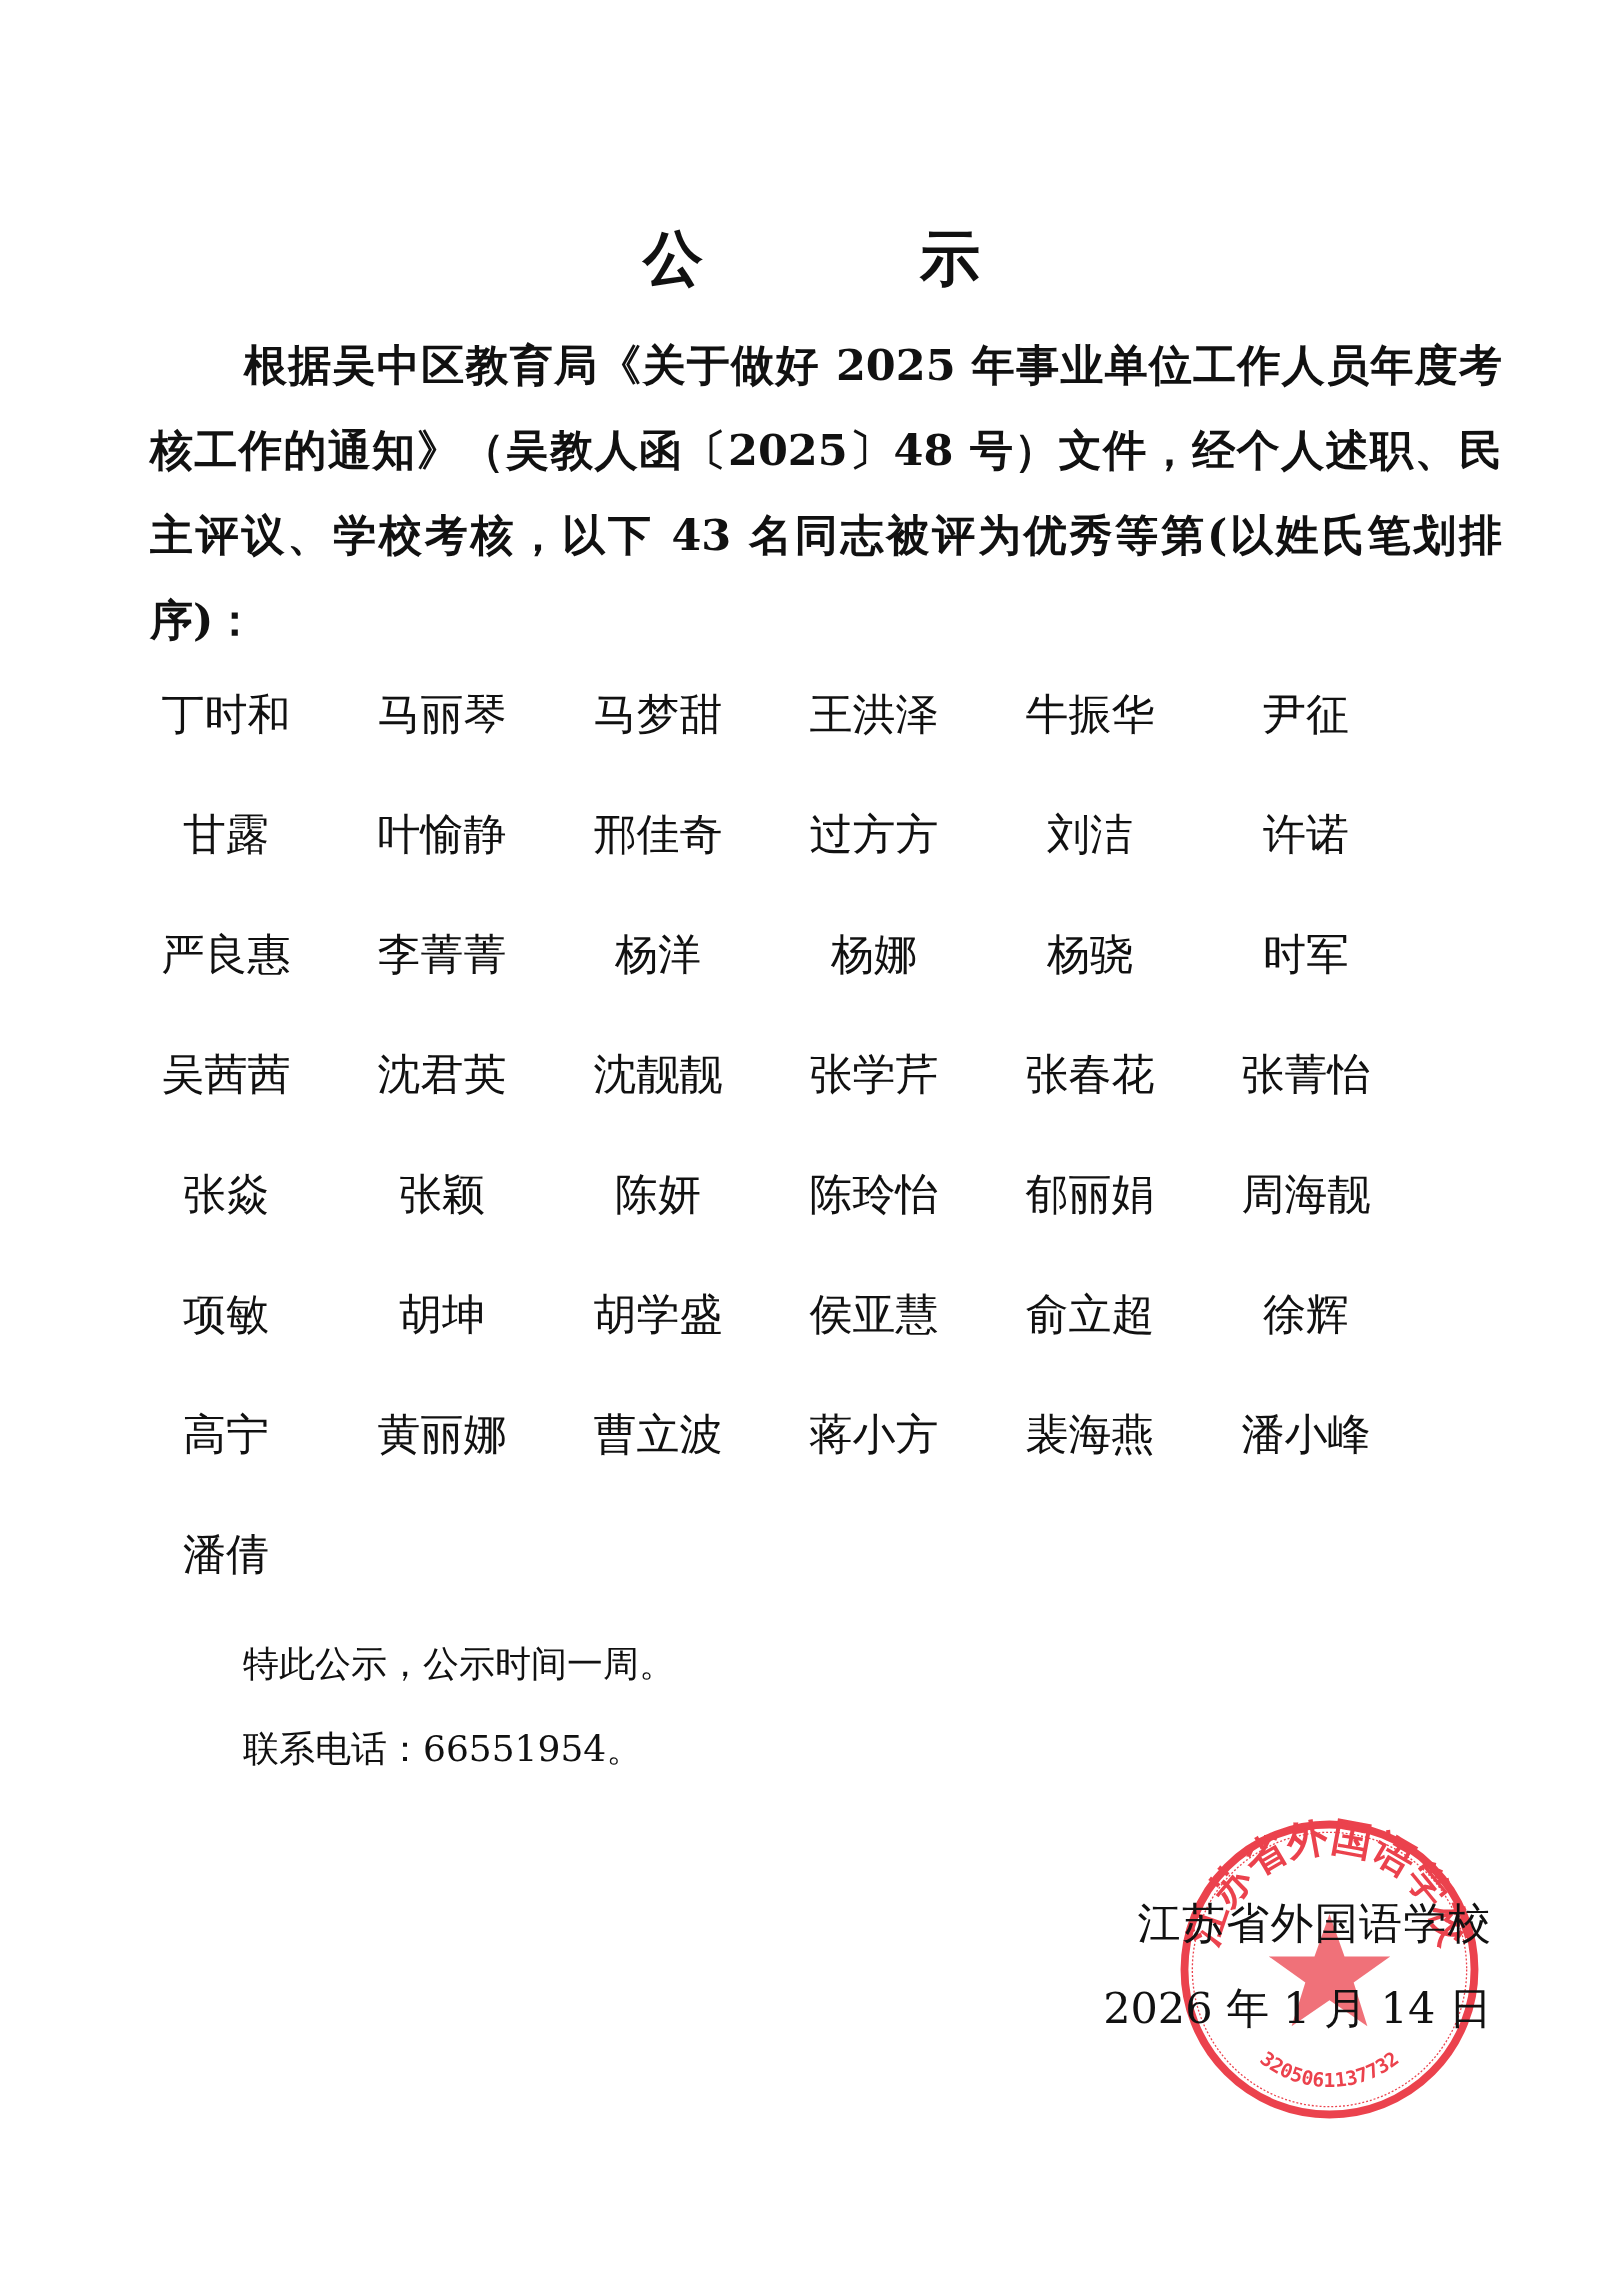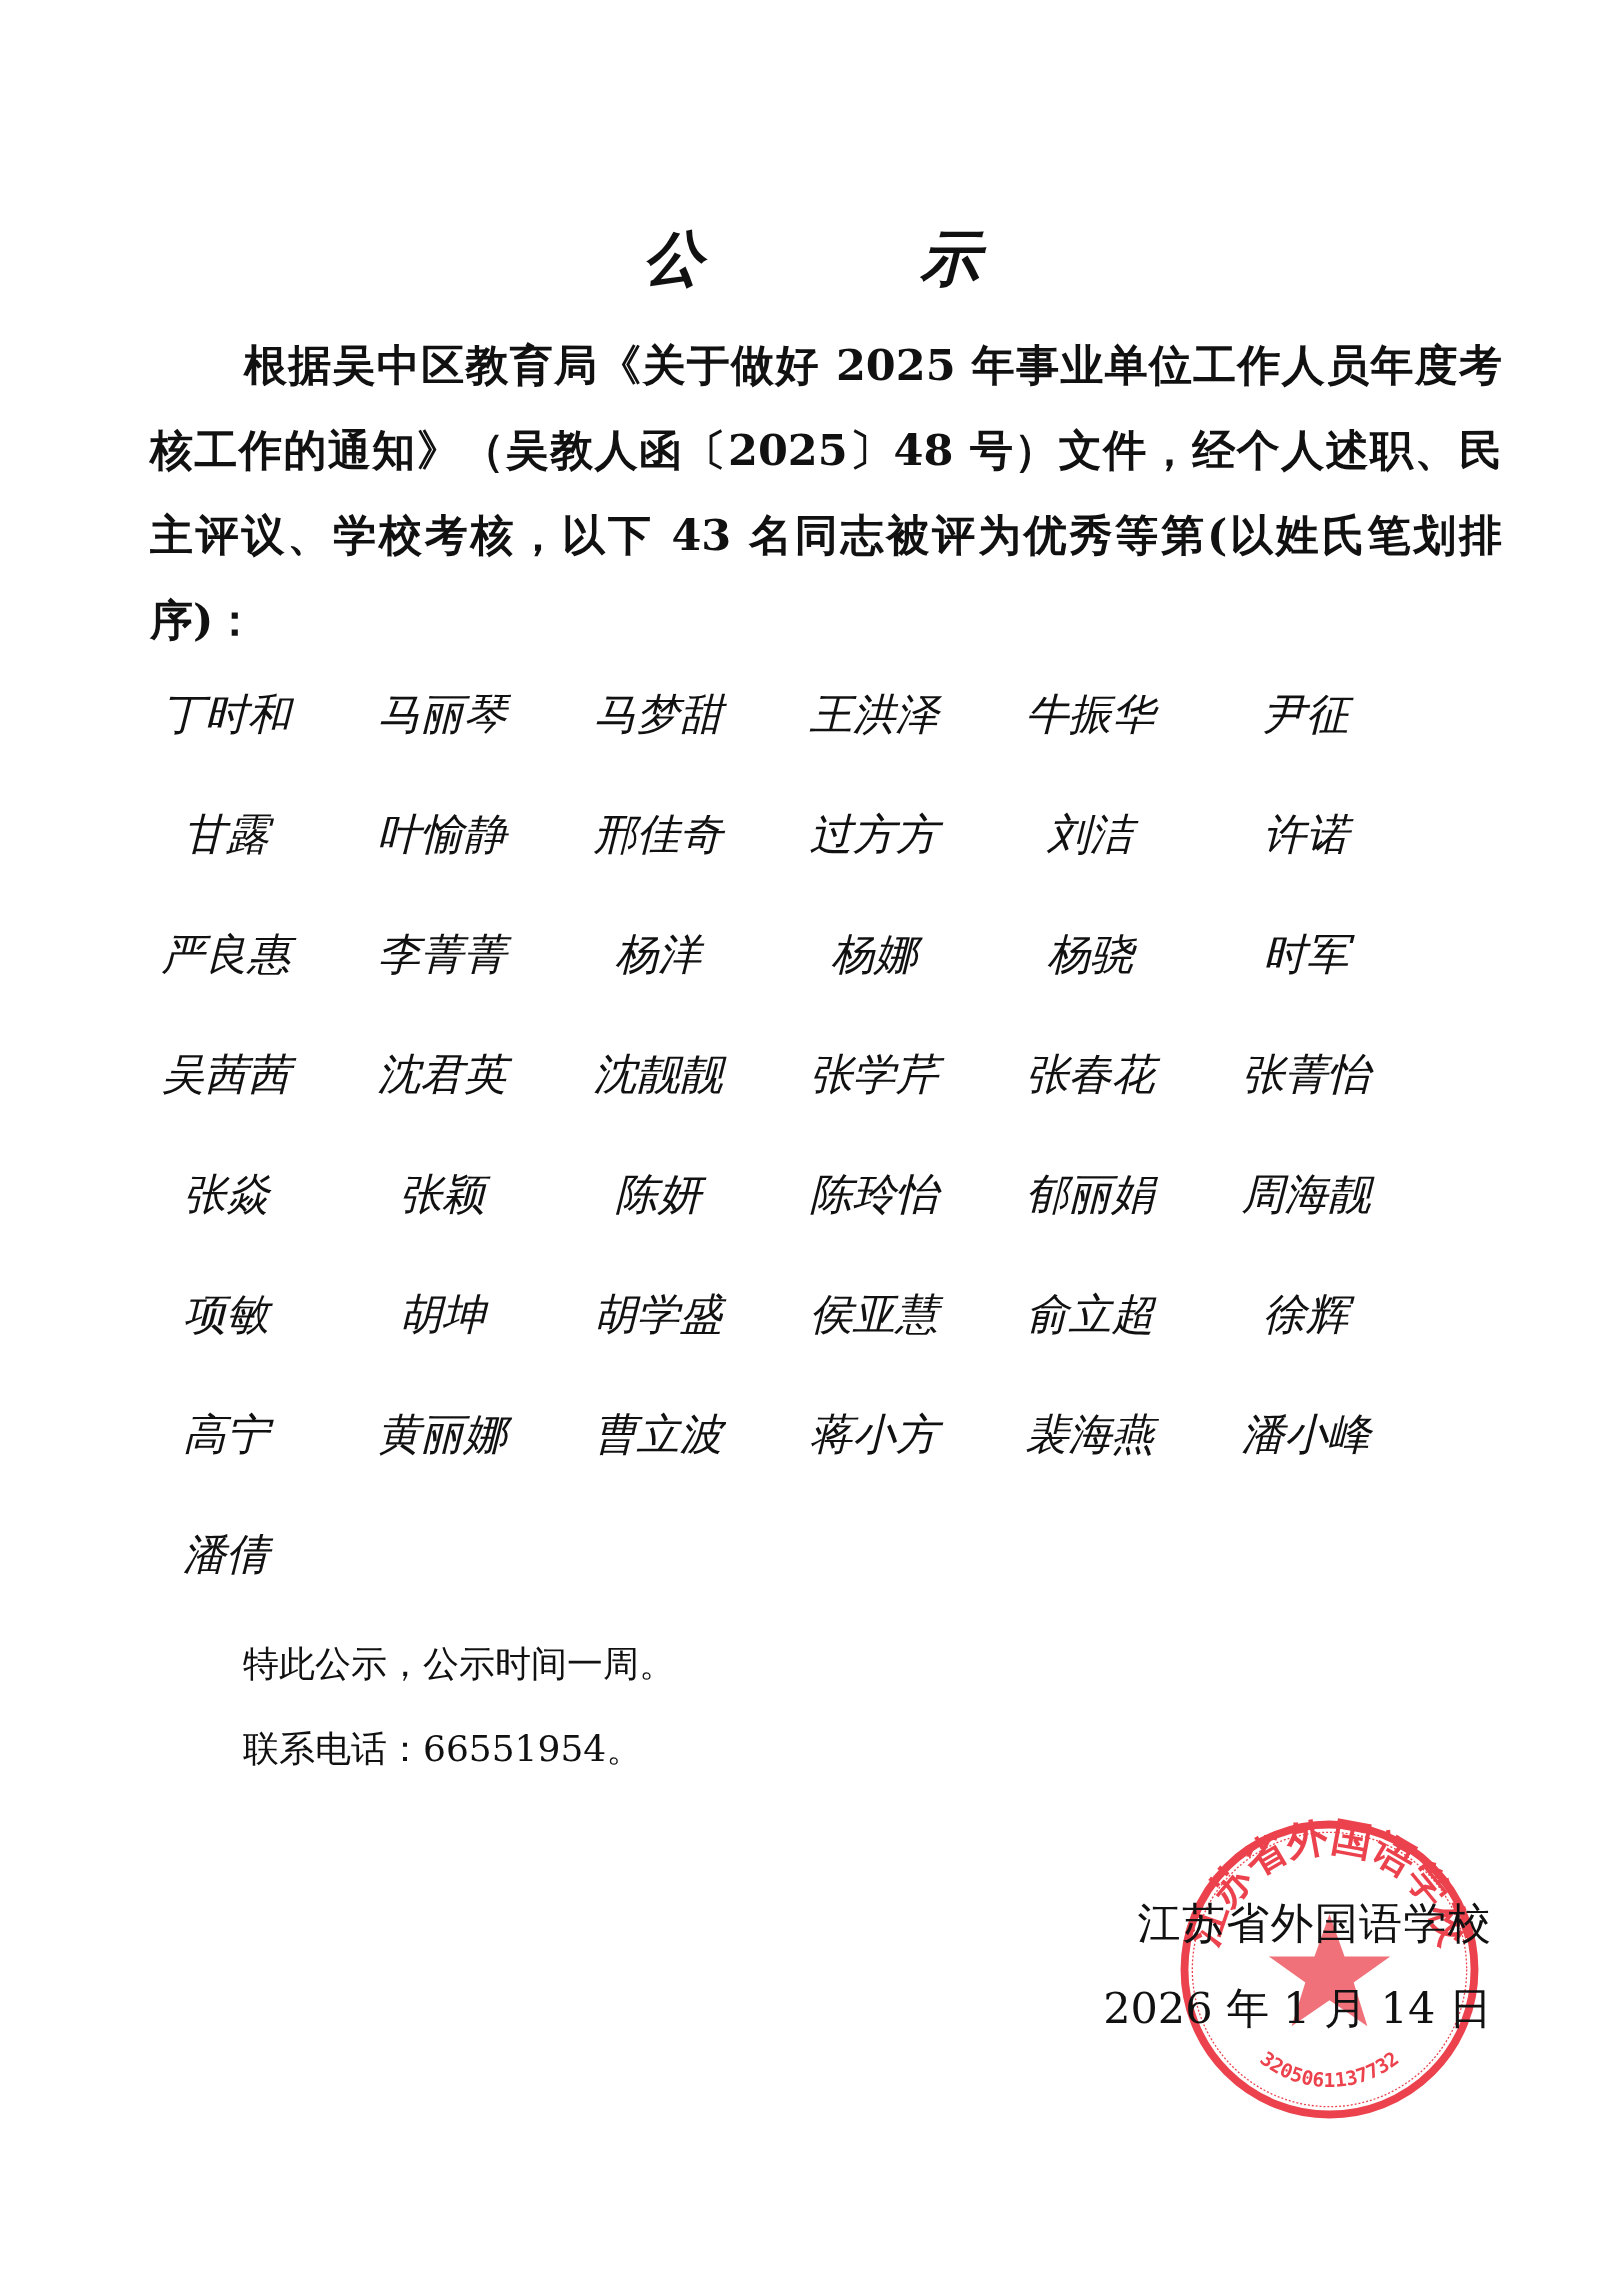--- a/index.html
+++ b/index.html
@@ -5,35 +5,35 @@
   html, body { margin: 0; padding: 0; background: #ffffff; }
   body {
     width: 1623px; height: 2284px; position: relative; overflow: hidden;
     font-family: "DejaVu Serif", "Liberation Serif", serif;
     color: #111111;
   }
   .page { position: absolute; left: 0; top: 0; width: 1623px; height: 2284px; }
   .title {
     position: absolute; top: 219px; left: 0; width: 1623px; text-align: center;
     font-family: "DejaVu Sans", "Liberation Sans", sans-serif;
-    font-weight: bold; font-size: 60px; letter-spacing: 98px; text-indent: 98px; font-style: italic;
+    font-weight: bold; font-size: 60px; letter-spacing: 98px; text-indent: 98px;
   }
   .body-text {
     position: absolute; left: 150px; top: 323px; width: 1352px;
     font-size: 43px; line-height: 85px; text-align: justify;
     text-indent: 94px;
   }
   .body-text p { margin: 0; font-weight: bold; }
   .names {
     position: absolute; left: 154px; top: 686px; width: 1307px;
     display: grid; grid-template-columns: repeat(6, 216px);
     grid-auto-rows: 120px;
     font-size: 43px;
   }
-  .name { text-align: center; width: 144px; white-space: nowrap; font-style: italic; }
+  .name { text-align: center; width: 144px; white-space: nowrap; }
   .closing { position: absolute; left: 243px; font-size: 36px; }
   .closing.c1 { top: 1640px; }
   .closing.c2 { top: 1725px; }
   .signature { position: absolute; right: 131px; text-align: right; font-size: 43px; z-index: 2; }
   .signature.s1 { top: 1895px; letter-spacing: 1.3px; }
   .signature.s2 { top: 1980px; }
   .stamp {
     position: absolute; left: 1176px; top: 1816px; width: 307px; height: 307px;
     z-index: 1; opacity: 0.85;
   }

